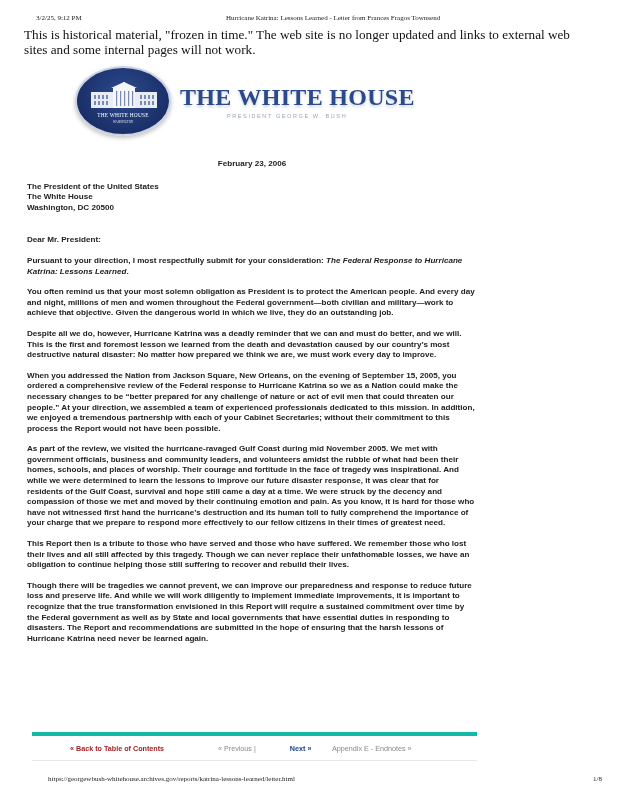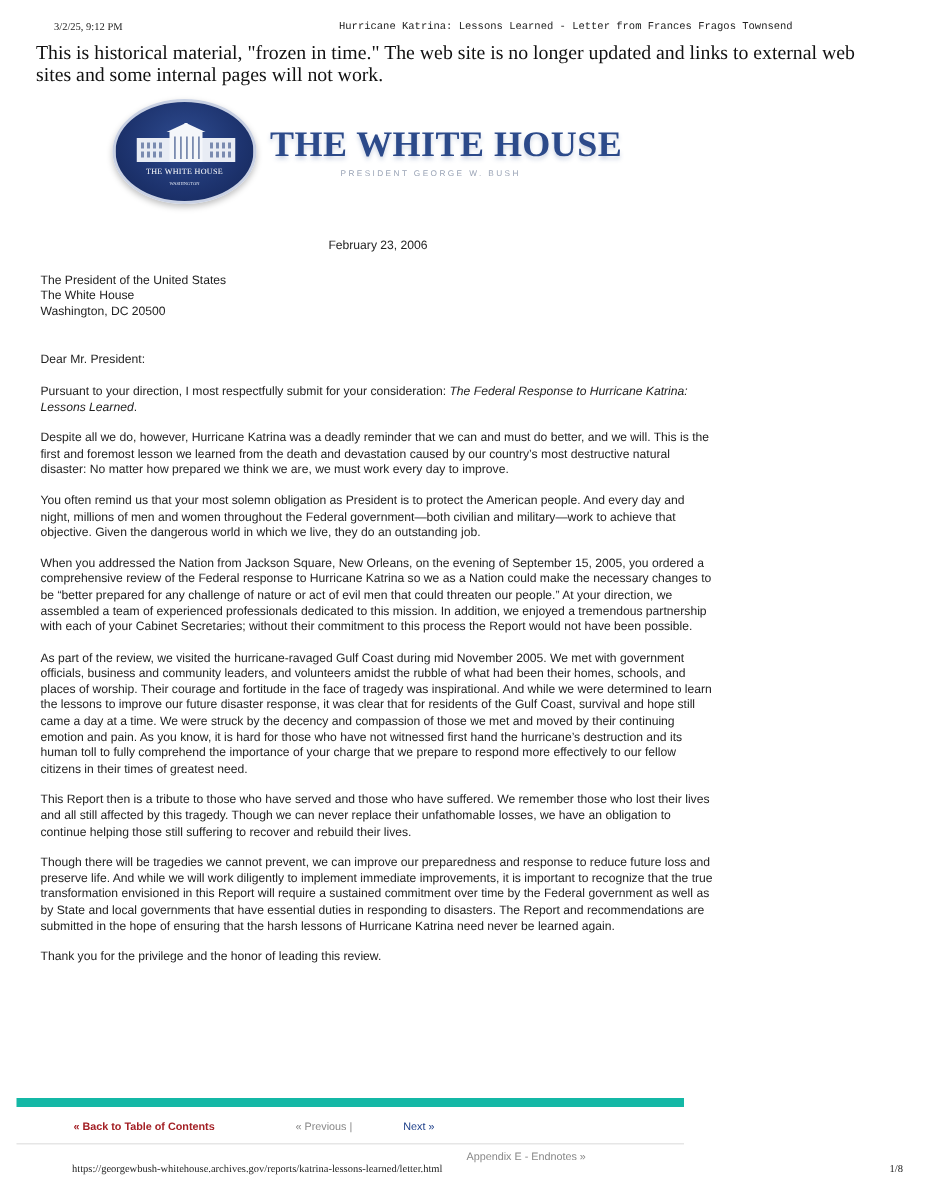--- a/index.html
+++ b/index.html
@@ -1,37 +1,37 @@
 <!DOCTYPE html>
 <html><head>
 <meta charset="utf-8">
 <style>
   html, body { margin:0; padding:0; background:#fff; }
   body { width:618px; height:800px; position:relative; overflow:hidden; font-family:"Liberation Sans", sans-serif; color:#222; }
   .print-hdr { position:absolute; top:14px; left:0; width:618px; font-family:"Liberation Serif", serif; font-size:7px; color:#222; }
   .print-hdr .dt { position:absolute; left:36px; }
-  .print-hdr .ttl { position:absolute; left:226px;font-family:Liberation Mono, monospace; }
+  .print-hdr .ttl { position:absolute; left:226px; }
   .banner { position:absolute; top:27px; left:24px; width:560px; font-family:"Liberation Serif", serif; font-size:13.2px; line-height:15px; color:#111; }
   .logo { position:absolute; top:66px; left:75px; width:330px; height:72px; }
   .seal { position:absolute; left:0; top:0; width:96px; height:70px; border-radius:50%; background:radial-gradient(ellipse at 50% 40%, #2e4b8f 0%, #1d336e 60%, #142657 100%); box-shadow:0 2px 4px rgba(0,0,0,0.25); border:2px solid #c9d1e3; box-sizing:border-box; }
   .seal .bldg { position:absolute; left:14px; top:14px; width:66px; height:28px; }
   .seal .slabel { position:absolute; left:0; width:100%; top:44px; text-align:center; font-family:"Liberation Serif", serif; font-size:5.4px; color:#fff; letter-spacing:0.2px; }
   .seal .ssub { position:absolute; left:0; width:100%; top:52px; text-align:center; font-family:"Liberation Serif", serif; font-size:3px; color:#dfe5f2; }
   .wordmark { position:absolute; left:105px; top:18px; font-family:"Liberation Serif", serif; font-weight:bold; font-size:24px; color:#2c4a8a; letter-spacing:0.3px; text-shadow:0 2px 3px rgba(44,74,138,0.25); white-space:nowrap; }
   .subtag { position:absolute; left:152px; top:47px; font-size:5.5px; color:#9aa4b6; letter-spacing:1.6px; white-space:nowrap; }
-  .letter { position:absolute; top:159px; left:27px; width:450px; font-size:8.1px; line-height:10.6px; color:#222; }
+  .letter { position:absolute; top:159px; left:27px; width:450px; font-size:8.1px; line-height:10.6px; color:#222;font-weight:bold; }
   .letter p { margin:0 0 10px 0; }
   .date { text-align:center; margin-bottom:12px !important; }
   .letter .addr { margin-bottom:22px; }
   .sig-gap { height:30px; }
-  .nav { position:absolute; top:732px; left:11px; width:445px; height:24px; border-top:6px solid #14b8a6; border-bottom:1px solid #e6e6e6; font-size:7.2px; font-weight:bold; }
+  .nav { position:absolute; top:732px; left:32px; width:445px; height:24px; border-top:4px solid #14b8a6; border-bottom:1px solid #e6e6e6; font-size:7.2px; font-weight:bold; }
   .nav .back { position:absolute; left:38px; top:8px; color:#a31f24; text-decoration:none; }
   .nav .prevnext { position:absolute; left:186px; top:8px; color:#888; font-weight:normal; }
-  .nav .prevnext .next { color:#1d3f8a; font-weight:normal; text-decoration:none;padding-left:32px; }
-  .nav .appx { position:absolute; left:300px; top:8px; color:#888; font-weight:normal; text-decoration:none;margin-top:20px; }
+  .nav .prevnext .next { color:#1d3f8a; font-weight:bold; text-decoration:none;padding-left:32px; }
+  .nav .appx { position:absolute; left:300px; top:8px; color:#888; font-weight:normal; text-decoration:none; }
   .print-ftr { position:absolute; top:775px; left:0; width:618px; font-family:"Liberation Serif", serif; font-size:7px; color:#222; }
   .print-ftr .url { position:absolute; left:20px;margin-left:28px; }
   .print-ftr .pg { position:absolute; left:593px; }
   em { font-style:italic; }
 </style>
 </head>
 <body>
 
 <div class="print-hdr">
   <span class="dt">3/2/25, 9:12 PM</span>
@@ -80,27 +80,26 @@
 
 <div class="letter">
   <p class="date">February 23, 2006</p>
   <div class="addr">
     <div>The President of the United States</div>
     <div>The White House</div>
     <div>Washington, DC 20500</div>
   </div>
   <p>Dear Mr. President:</p>
   <p><span>Pursuant to your direction, I most respectfully submit for your consideration: </span><em>The Federal Response to Hurricane Katrina: Lessons Learned</em><span>.</span></p>
+  <p>You often remind us that your most solemn obligation as President is to protect the American people. And every day and night, millions of men and women throughout the Federal government—both civilian and military—work to achieve that objective. Given the dangerous world in which we live, they do an outstanding job.</p>
   <p>Despite all we do, however, Hurricane Katrina was a deadly reminder that we can and must do better, and we will. This is the first and foremost lesson we learned from the death and devastation caused by our country’s most destructive natural disaster: No matter how prepared we think we are, we must work every day to improve.</p>
-  <p>You often remind us that your most solemn obligation as President is to protect the American people. And every day and night, millions of men and women throughout the Federal government—both civilian and military—work to achieve that objective. Given the dangerous world in which we live, they do an outstanding job.</p>
   <p>When you addressed the Nation from Jackson Square, New Orleans, on the evening of September 15, 2005, you ordered a comprehensive review of the Federal response to Hurricane Katrina so we as a Nation could make the necessary changes to be “better prepared for any challenge of nature or act of evil men that could threaten our people.” At your direction, we assembled a team of experienced professionals dedicated to this mission. In addition, we enjoyed a tremendous partnership with each of your Cabinet Secretaries; without their commitment to this process the Report would not have been possible.</p>
   <p>As part of the review, we visited the hurricane-ravaged Gulf Coast during mid November 2005. We met with government officials, business and community leaders, and volunteers amidst the rubble of what had been their homes, schools, and places of worship. Their courage and fortitude in the face of tragedy was inspirational. And while we were determined to learn the lessons to improve our future disaster response, it was clear that for residents of the Gulf Coast, survival and hope still came a day at a time. We were struck by the decency and compassion of those we met and moved by their continuing emotion and pain. As you know, it is hard for those who have not witnessed first hand the hurricane’s destruction and its human toll to fully comprehend the importance of your charge that we prepare to respond more effectively to our fellow citizens in their times of greatest need.</p>
   <p>This Report then is a tribute to those who have served and those who have suffered. We remember those who lost their lives and all still affected by this tragedy. Though we can never replace their unfathomable losses, we have an obligation to continue helping those still suffering to recover and rebuild their lives.</p>
   <p>Though there will be tragedies we cannot prevent, we can improve our preparedness and response to reduce future loss and preserve life. And while we will work diligently to implement immediate improvements, it is important to recognize that the true transformation envisioned in this Report will require a sustained commitment over time by the Federal government as well as by State and local governments that have essential duties in responding to disasters. The Report and recommendations are submitted in the hope of ensuring that the harsh lessons of Hurricane Katrina need never be learned again.</p>
-  <p>Thank you for the privilege and the honor of leading this review.</p>
   <div class="sig-gap"></div>
 </div>
 
 <div class="nav">
   <a class="back" href="#">« Back to Table of Contents</a>
   <span class="prevnext"><span>« Previous</span><span> | </span><a class="next" href="#">Next »</a></span>
   <a class="appx" href="#">Appendix E - Endnotes »</a>
 </div>
 
 <div class="print-ftr">

